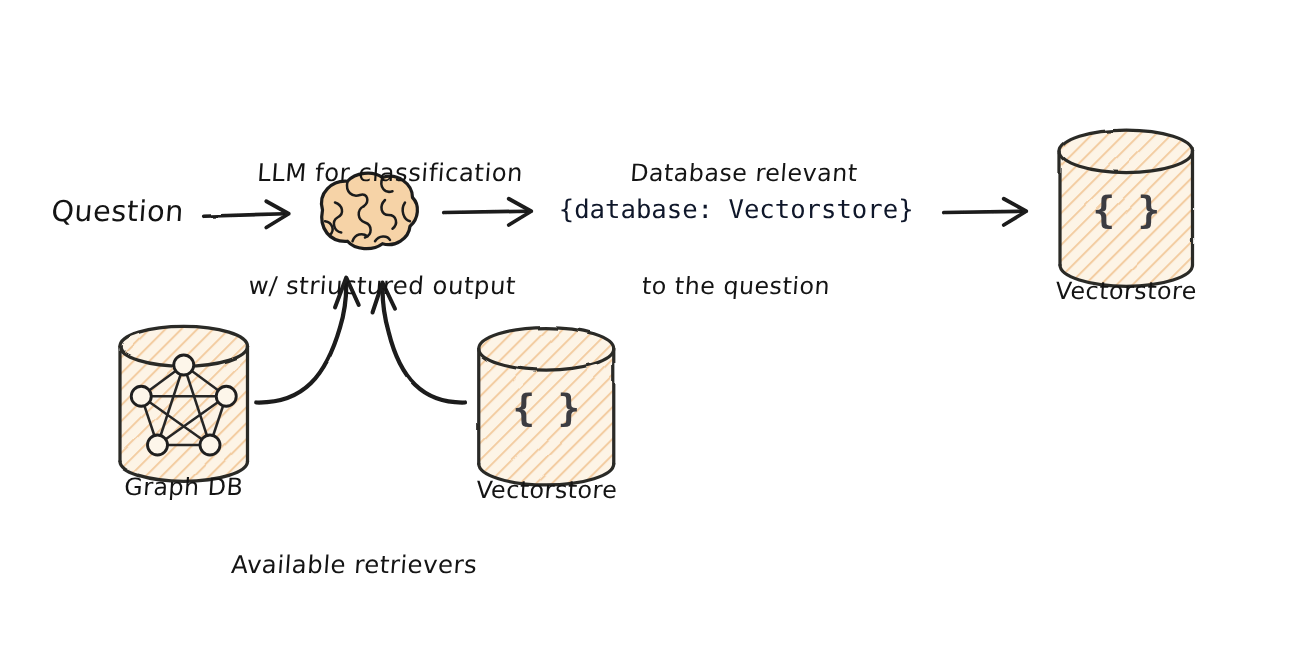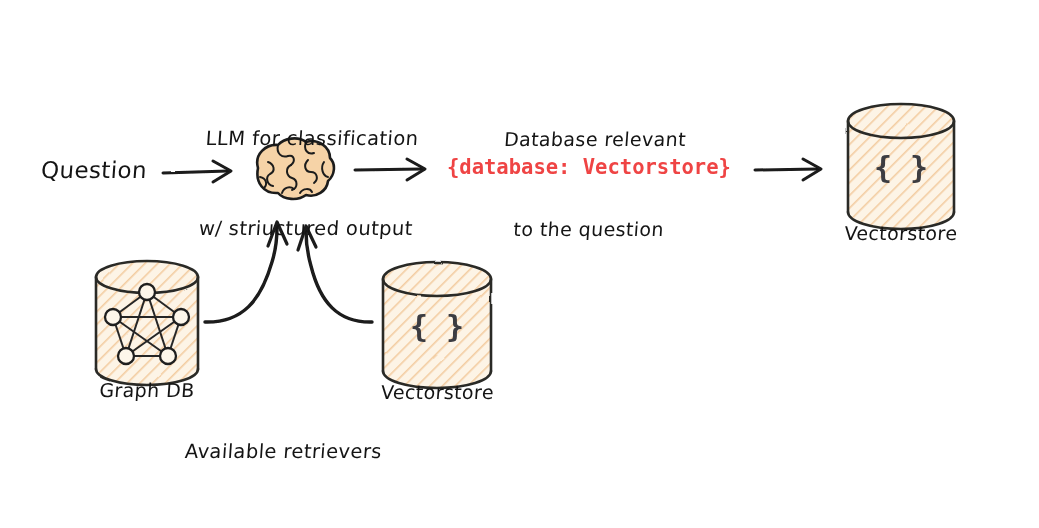--- a/index.html
+++ b/index.html
@@ -28,23 +28,22 @@
     color: #141414;
     white-space: pre;
     letter-spacing: 0.4px;
     transform: skewX(-4deg);
     font-weight: 400;
   }
 
   .mono {
     position: absolute;
     font-family: "DejaVu Sans Mono", monospace;
-    color: #ef4444;
+    color: #0f172a;
     white-space: pre;
-    font-weight: bold;
   }
 
   
   #label-llm {
     left: 185px;
     top: 64px;
     font-size: 19.5px;
     line-height: 30px;
     text-align: center;
     width: 250px;

